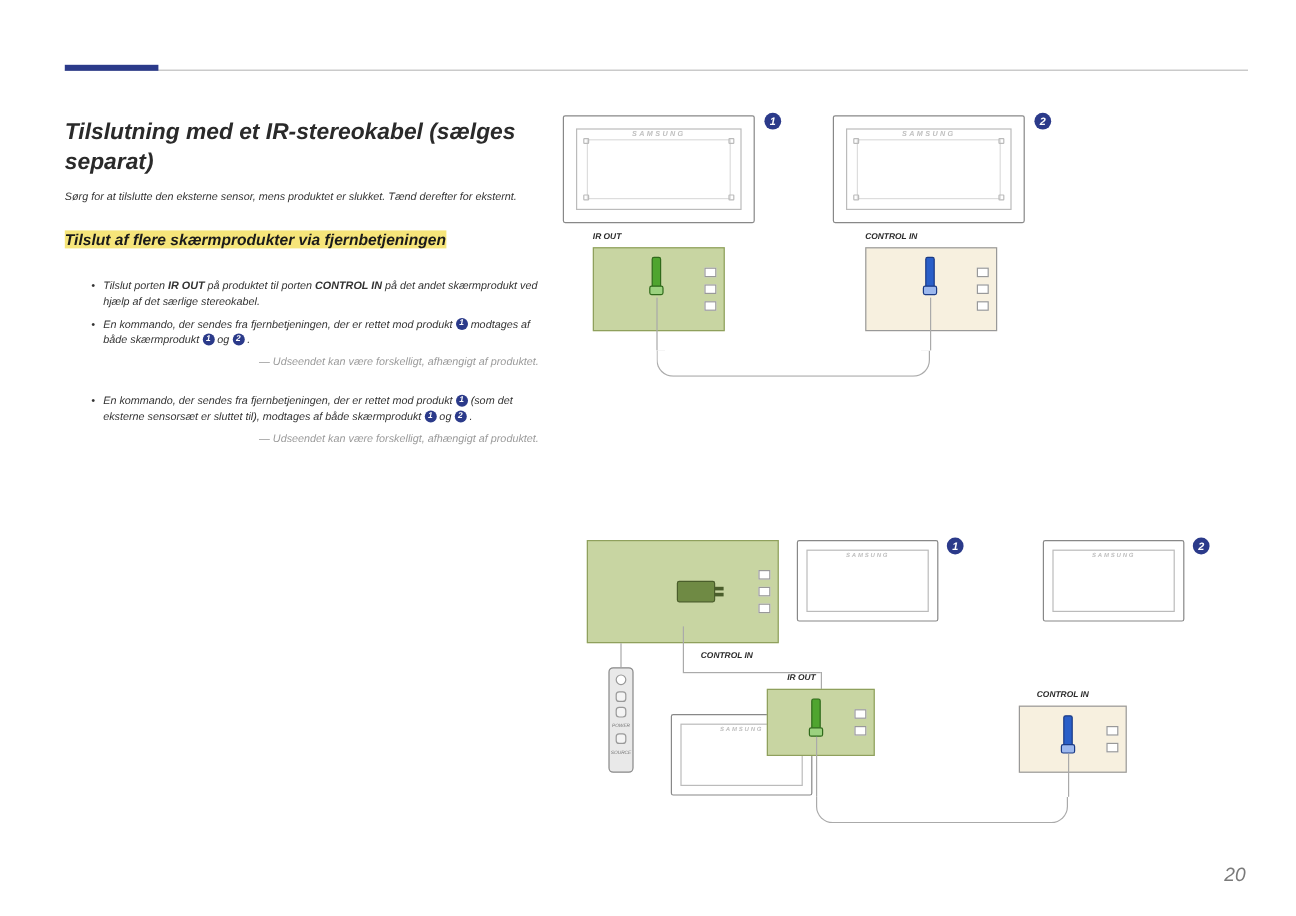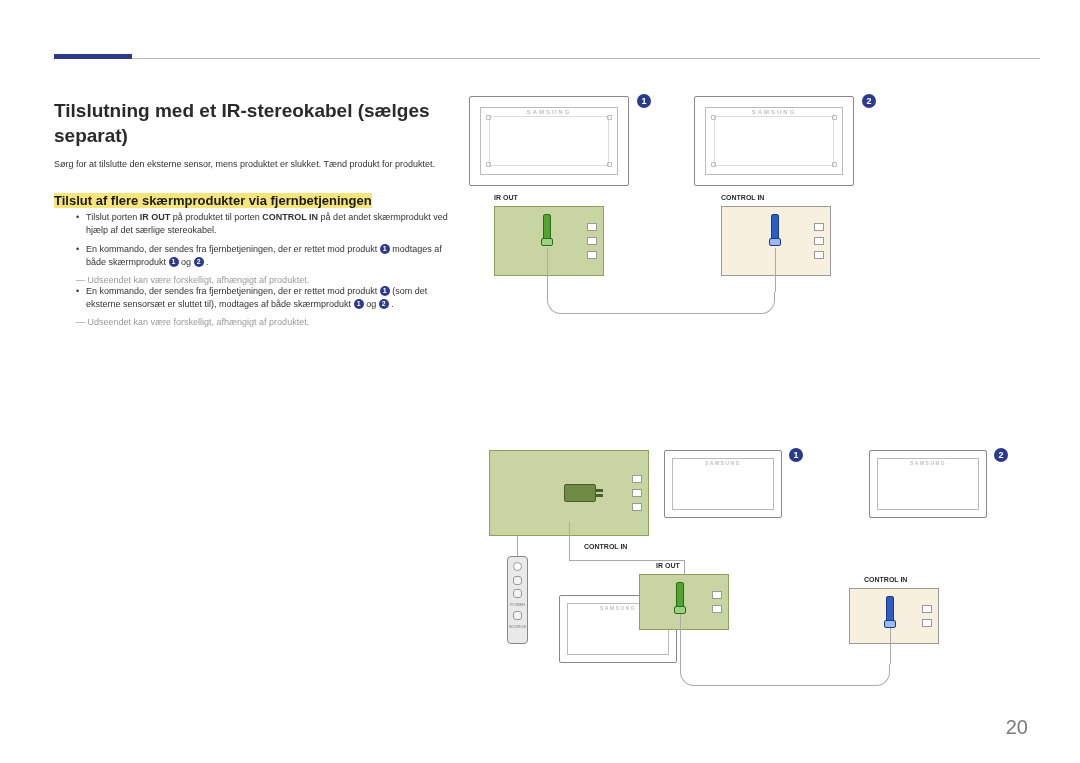--- a/index.html
+++ b/index.html
@@ -11,20 +11,21 @@
     position: relative;
     overflow: hidden;
     color: #2a2a2a;
   }
   .page {
     position: absolute;
     left: 54px;
     top: 58px;
     right: 40px;
     bottom: 0;
+    font-style: italic;
   }
   .top-rule {
     border-top: 1px solid #bdbdbd;
   }
   .accent-bar {
     position: absolute;
     left: 0;
     top: -4px;
     width: 78px;
     height: 5px;
@@ -46,55 +47,56 @@
   .h2 {
     display: inline;
     font-size: 13px;
     font-weight: 700;
     color: #1a1a1a;
     line-height: 1.4;
   }
   .hl { background: #f6e57a; }
   .h2-wrap { margin-top: 20px; }
   .bullets {
-    margin-top: 0;
+    margin-top: 22px;
     margin-left: 22px;
     font-size: 9px;
     line-height: 1.45;
     color: #333;
   }
   .bullets li { margin-bottom: 6px; list-style: none; position: relative; padding-left: 10px; }
   .bullets li::before { content: "•"; position: absolute; left: 0; top: 0; }
   .note {
     font-size: 9px;
     color: #9a9a9a;
     margin-top: 2px;
     margin-left: 22px;
+    text-align: right;
   }
   .note::before { content: "― "; color: #9a9a9a; }
   .circ {
     display: inline-flex;
     width: 10px; height: 10px;
     border-radius: 50%;
     background: #2b3a8a;
     color: #fff;
     font-size: 7px;
     font-weight: 700;
     align-items: center;
     justify-content: center;
     vertical-align: middle;
   }
   .circ-big {
     width: 14px; height: 14px; font-size: 9px;
   }
   .page-num {
     position: absolute;
-    right: 12px;
+    right: 2px;
     bottom: 24px;
-    font-size: 20px;
+    font-size: 16px;
     color: #7a7a7a;
   }
   .left-col {
     width: 395px;
   }
   
   .diagram {
     position: absolute;
   }
   .display-box {
@@ -178,21 +180,21 @@
 </style>
 </head>
 <body>
 
 <div class="page">
   <div class="top-rule"></div>
   <div class="accent-bar"></div>
 
   <div class="left-col">
     <h1 class="h1">Tilslutning med et IR-stereokabel (sælges separat)</h1>
-    <p class="para">Sørg for at tilslutte den eksterne sensor, mens produktet er slukket. Tænd produkt for produktet.</p>
+    <p class="para">Sørg for at tilslutte den eksterne sensor, mens produktet er slukket. Tænd derefter for eksternt.</p>
 
     <div class="h2-wrap">
       <span class="h2 hl">Tilslut af flere skærmprodukter via fjernbetjeningen</span>
     </div>
 
     <ul class="bullets">
       <li>
         <span>Tilslut porten </span><b>IR OUT</b><span> på produktet til porten </span><b>CONTROL IN</b><span> på det andet skærmprodukt ved hjælp af det særlige stereokabel.</span>
       </li>
       <li>

